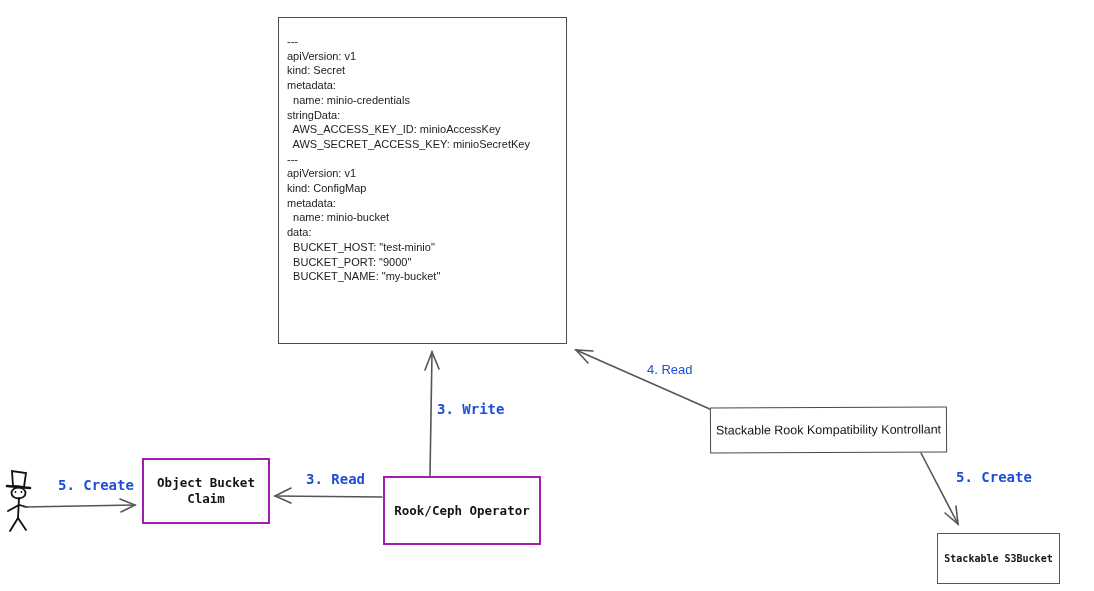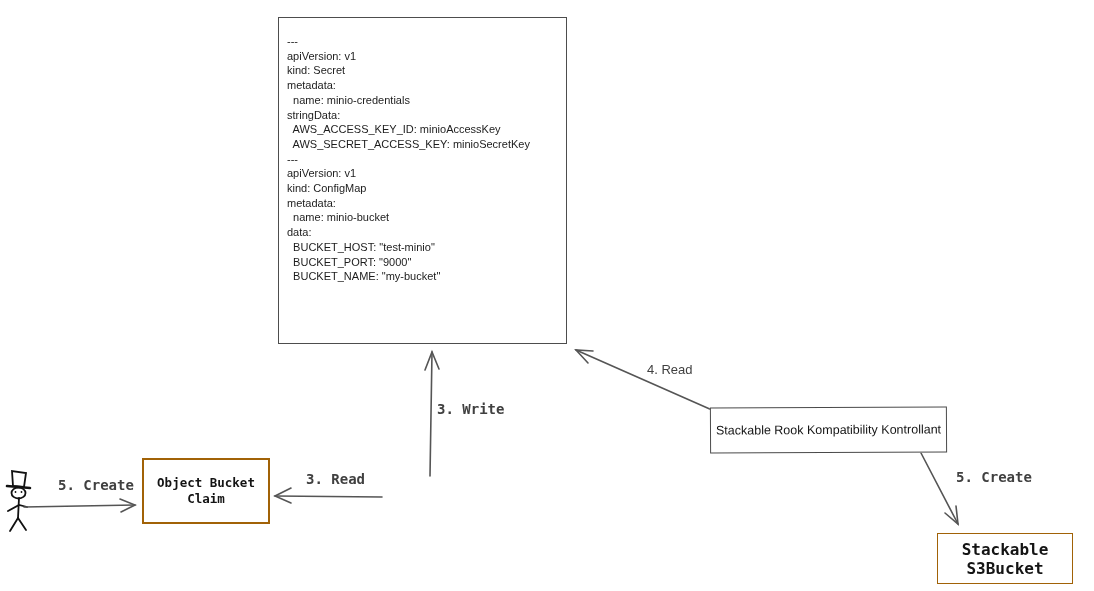--- a/index.html
+++ b/index.html
@@ -19,21 +19,21 @@
     position: absolute;
     left: 0; top: 0;
     width: 1094px;
     height: 591px;
     z-index: 1;
   }
   .node-box {
     position: absolute;
     box-sizing: border-box;
     background: #ffffff;
-    border: 2px solid #a16207;
+    border: 2px solid #a21caf;
     display: flex;
     align-items: center;
     justify-content: center;
     text-align: center;
     z-index: 2;
     color: #141414;
   }
   .mono-label {
     font-family: "DejaVu Sans Mono", "Liberation Mono", monospace;
     font-weight: 600;
@@ -78,28 +78,28 @@
     left: 710px; top: 407px;
     width: 237px; height: 46px;
     border-width: 1.5px;
     border-color: #4a4a4a;
     font-family: "Liberation Sans", sans-serif;
     font-size: 12.5px;
     transform: rotate(-0.3deg);
   }
   #node-s3 {
     left: 937px; top: 533px;
-    width: 136px; height: 51px;
+    width: 123px; height: 51px;
     border-width: 1.5px;
-    font-size: 16px;
+    font-size: 10px;
   }
   .arrow-label {
     position: absolute;
     z-index: 3;
-    color: #404040;
+    color: #1d4ed8;
     white-space: nowrap;
   }
   .arrow-label.mono {
     font-family: "DejaVu Sans Mono", "Liberation Mono", monospace;
     font-size: 14px;
     font-weight: 600;
   }
   .arrow-label.sans {
     font-family: "Liberation Sans", sans-serif;
     font-size: 13px;
@@ -173,20 +173,23 @@
   BUCKET_HOST: "test-minio"
   BUCKET_PORT: "9000"
   BUCKET_NAME: "my-bucket"</pre>
   </div>
 
   <div id="node-obc" class="node-box mono-label">
     <span>Object Bucket
 Claim</span>
   </div>
 
+  <div id="node-operator" class="node-box mono-label">
+    <span>Rook/Ceph Operator</span>
+  </div>
 
   <div id="node-skk" class="node-box">
     <span>Stackable Rook Kompatibility Kontrollant</span>
   </div>
 
   <div id="node-s3" class="node-box mono-label">
     <span>Stackable S3Bucket</span>
   </div>
 
   <div id="label-1" class="arrow-label mono">5. Create</div>

